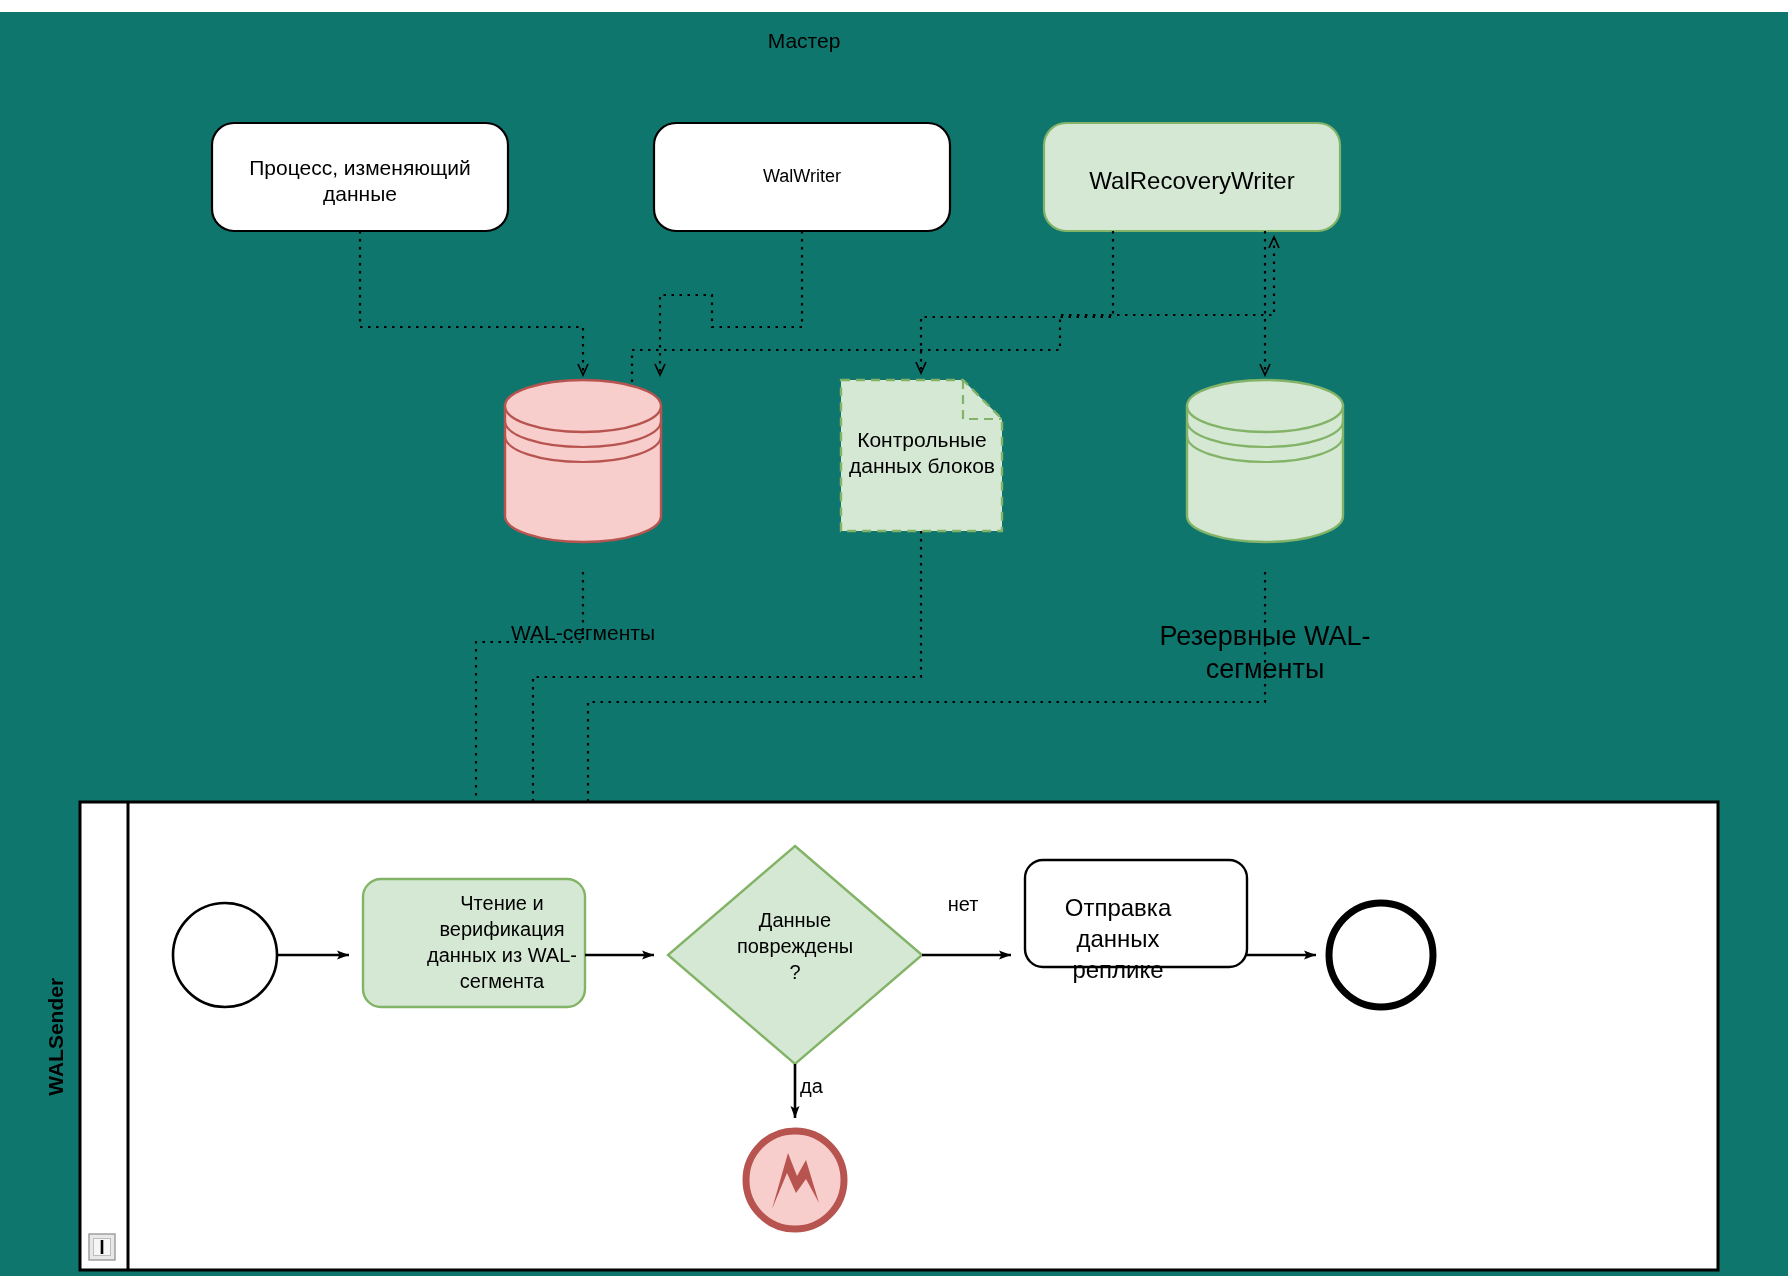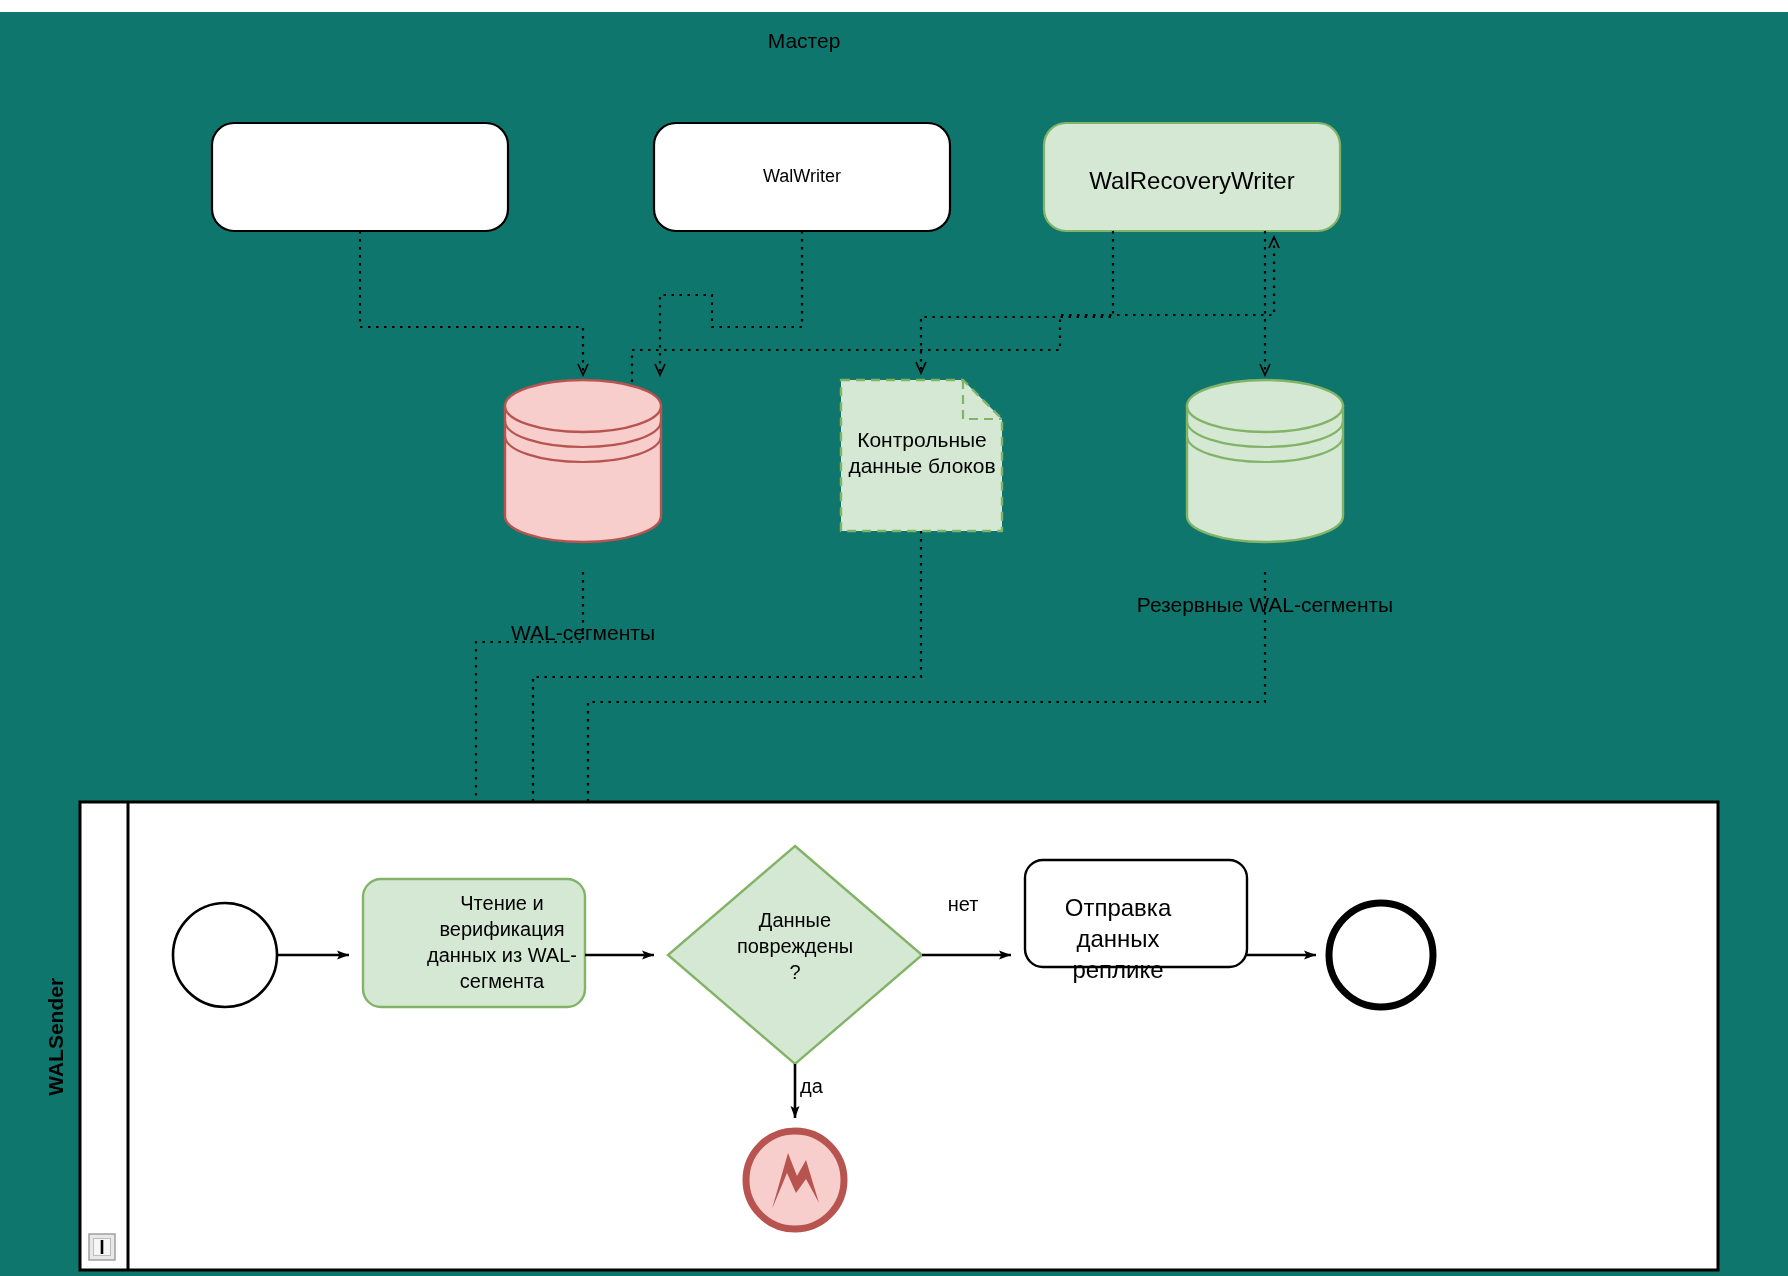--- a/index.html
+++ b/index.html
@@ -156,31 +156,33 @@
       <line x1="277" y1="943" x2="349" y2="943" marker-end="url(#arrSolid)"></line>
       <line x1="585" y1="943" x2="654" y2="943" marker-end="url(#arrSolid)"></line>
       <line x1="922" y1="943" x2="1011" y2="943" marker-end="url(#arrSolid)"></line>
       <line x1="1247" y1="943" x2="1316" y2="943" marker-end="url(#arrSolid)"></line>
       <line x1="795" y1="1052" x2="795" y2="1106" marker-end="url(#arrSolid)"></line>
     </g>
   </svg>
 
   <div class="lbl" style="left:664px; top:16px; width:280px; font-size:21px;">Мастер</div>
 
+  <div class="lbl" style="left:222px; top:143px; width:276px; font-size:21px;">Процесс, изменяющий
+данные</div>
 
   <div class="lbl" style="left:664px; top:154px; width:276px; font-size:18px;">WalWriter</div>
 
   <div class="lbl" style="left:1054px; top:154px; width:276px; font-size:24px;">WalRecoveryWriter</div>
 
   <div class="lbl" style="left:453px; top:608px; width:260px; font-size:21px;">WAL-сегменты</div>
 
   <div class="lbl" style="left:843px; top:415px; width:158px; font-size:21px;">Контрольные
-данные блоков</div>
-
-  <div class="lbl" style="left:1110px; top:580px; width:310px; font-size:21px;">Резервные WAL-сегменты</div>
+данных блоков</div>
+
+  <div class="lbl" style="left:1110px; top:608px; width:310px; font-size:27px;">Резервные WAL-сегменты</div>
 
   <div class="lbl" style="left:366px; top:878px; width:216px; font-size:20px; line-height:1.3;padding-left:28px;">Чтение и
 верификация
 данных из WAL-
 сегмента</div>
 
   <div class="lbl" style="left:685px; top:895px; width:220px; font-size:20px; line-height:1.3;">Данные
 повреждены
 ?</div>
 

